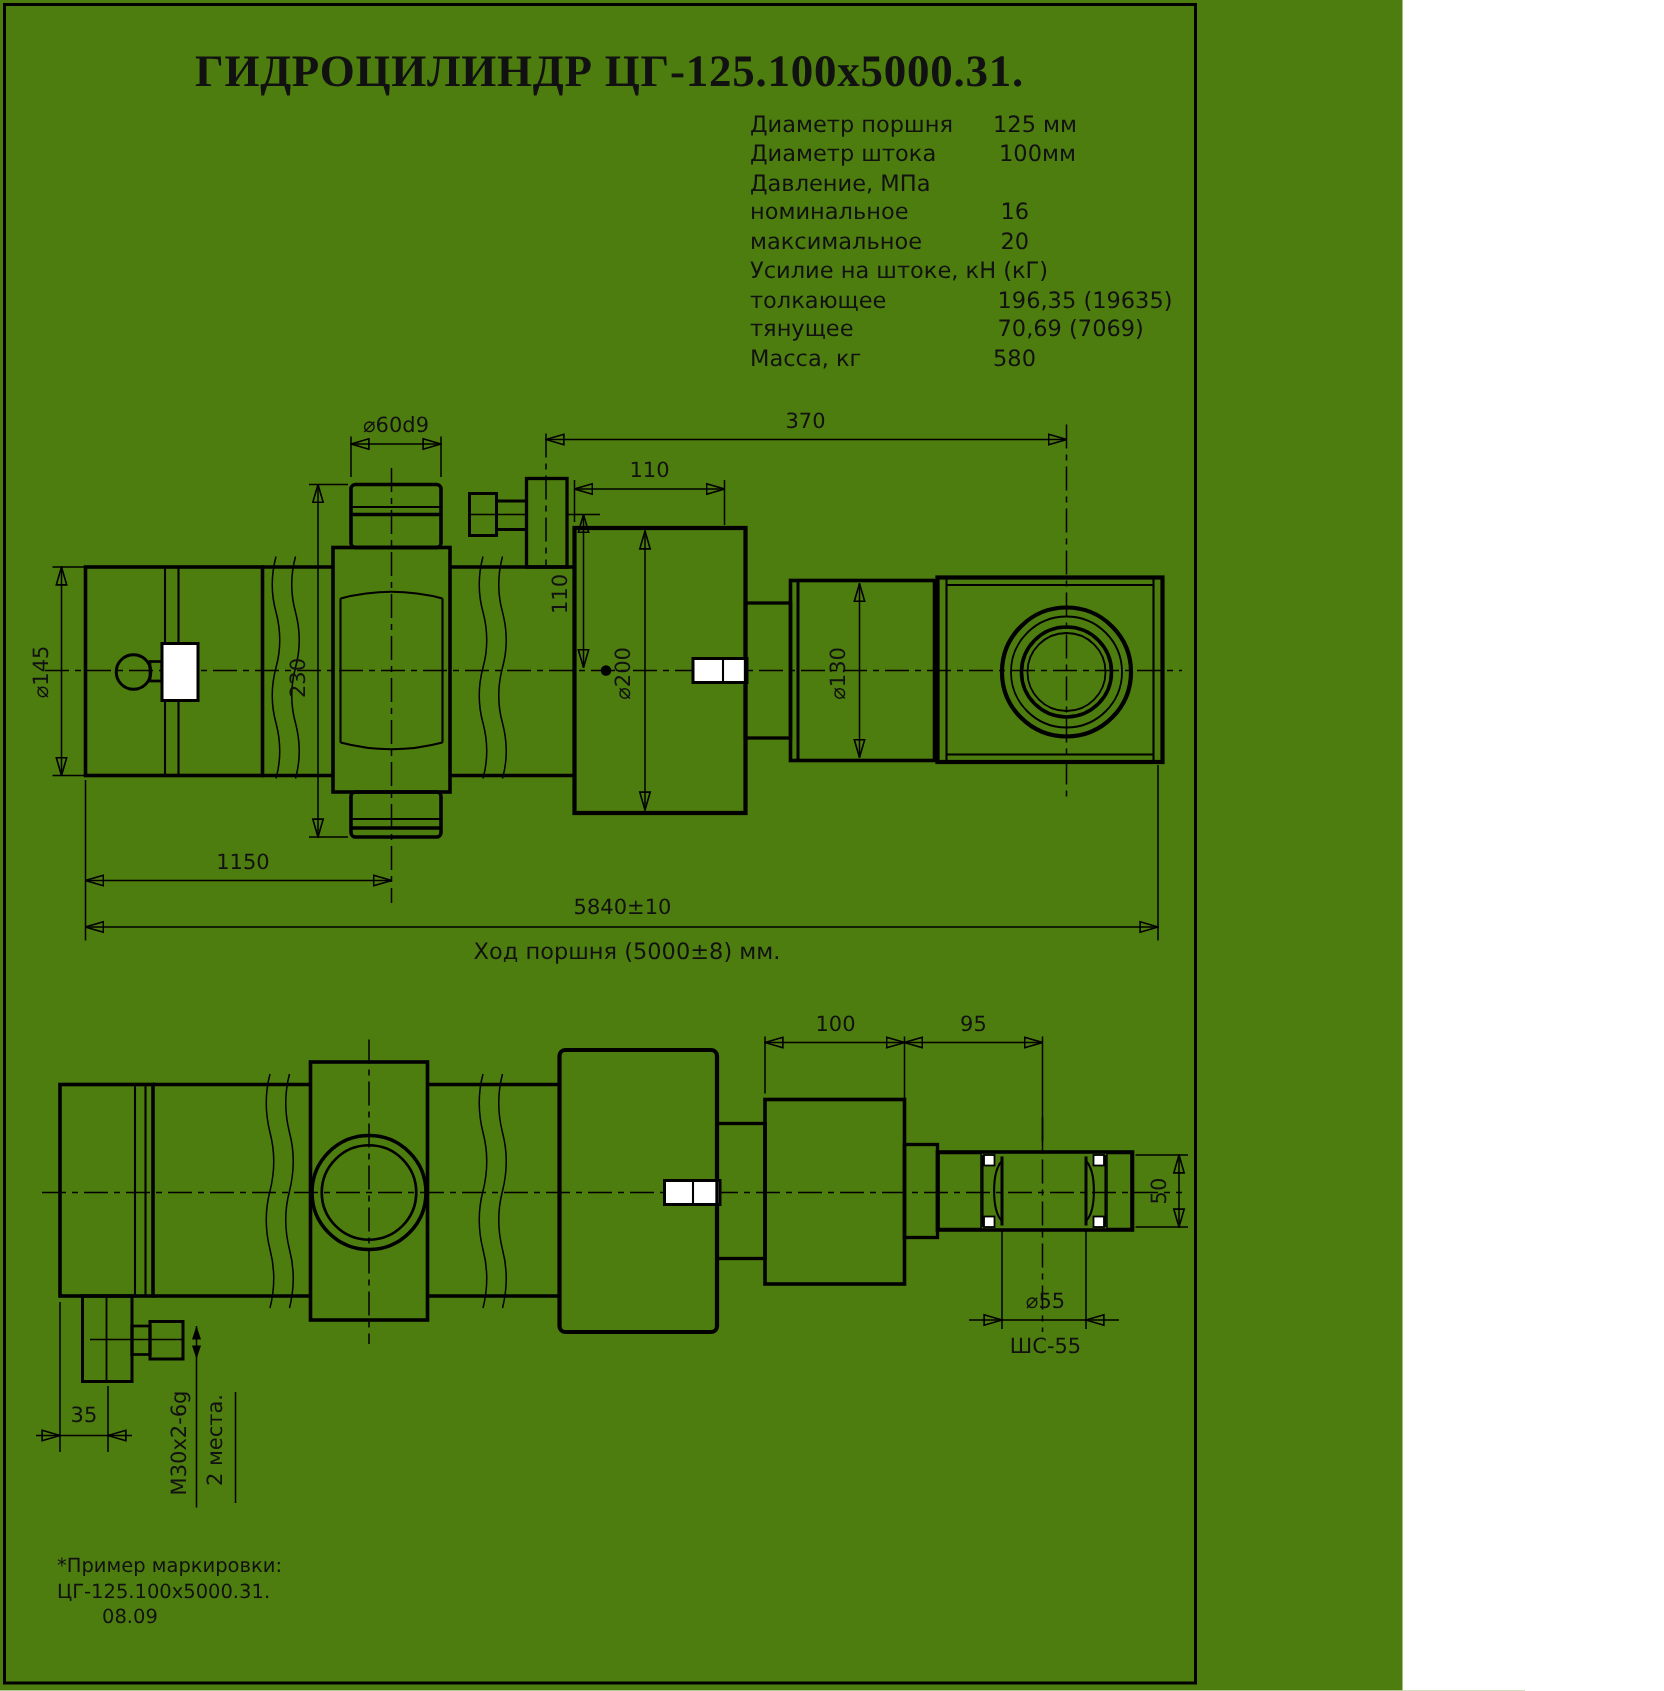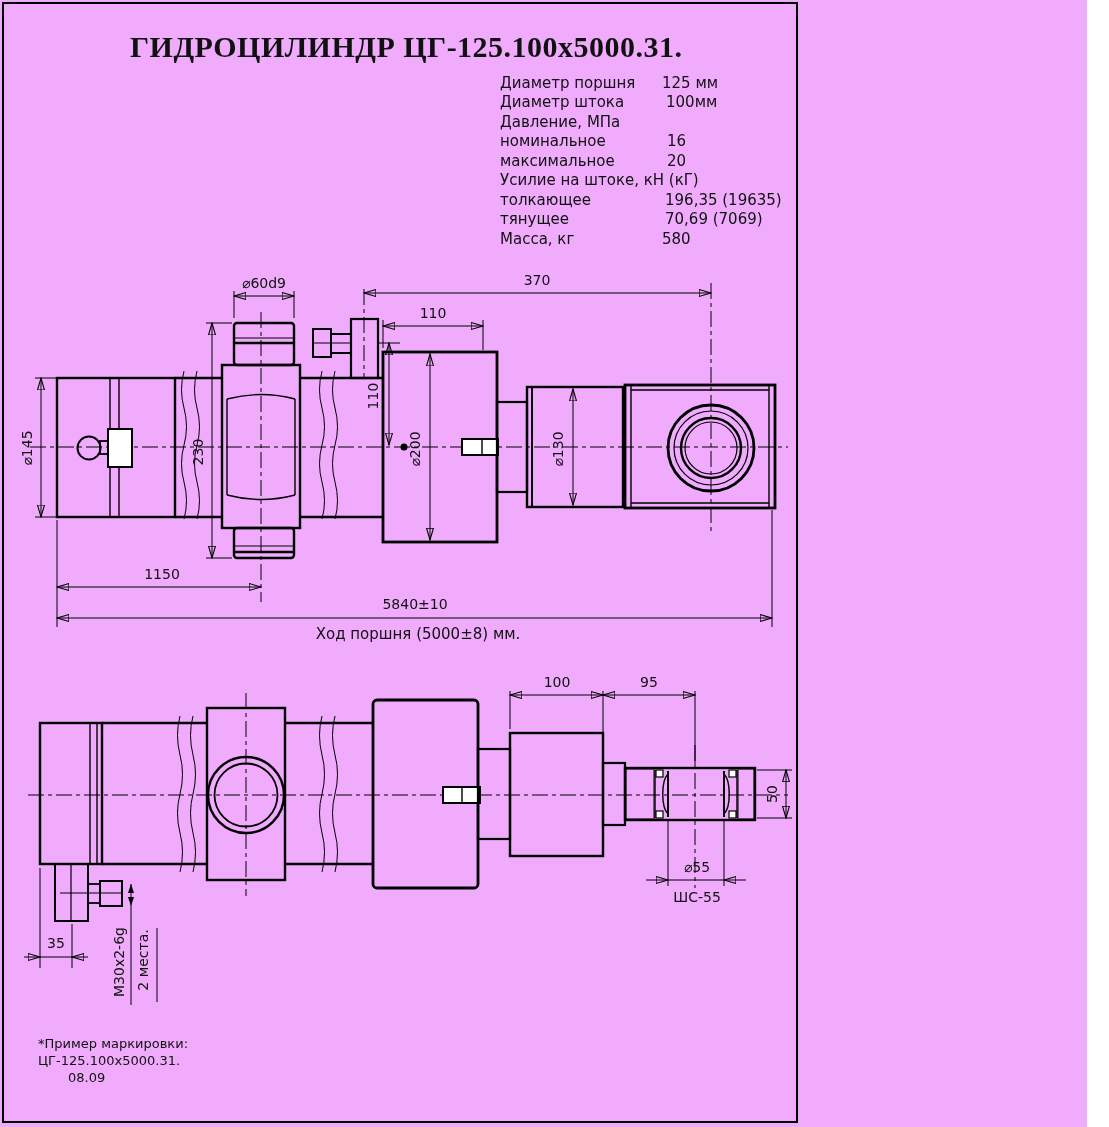--- a/index.html
+++ b/index.html
@@ -1,16 +1,16 @@
 <!DOCTYPE html>
 <html><head>
 <meta charset="utf-8">
 <style>
   html,body{margin:0;padding:0;background:#fff;}
-  #sheet{position:relative;width:1087px;height:1127px;background:#f0abfc;overflow:hidden;}
+  #sheet{position:relative;width:935px;height:1127px;background:#4d7c0f;overflow:hidden;}
   svg rect, svg line, svg path, svg circle { fill:none; stroke:#000; }
   .s1{stroke-width:1;}
   .s12{stroke-width:1.2;}
   .s14{stroke-width:1.4;}
   .s18{stroke-width:1.8;}
   .s2{stroke-width:2;}
   .s22{stroke-width:2.2;}
   .s24{stroke-width:2.4;}
   .s28{stroke-width:2.8;}
   .cl{stroke-width:1;stroke-dasharray:16 4 4 4;}

